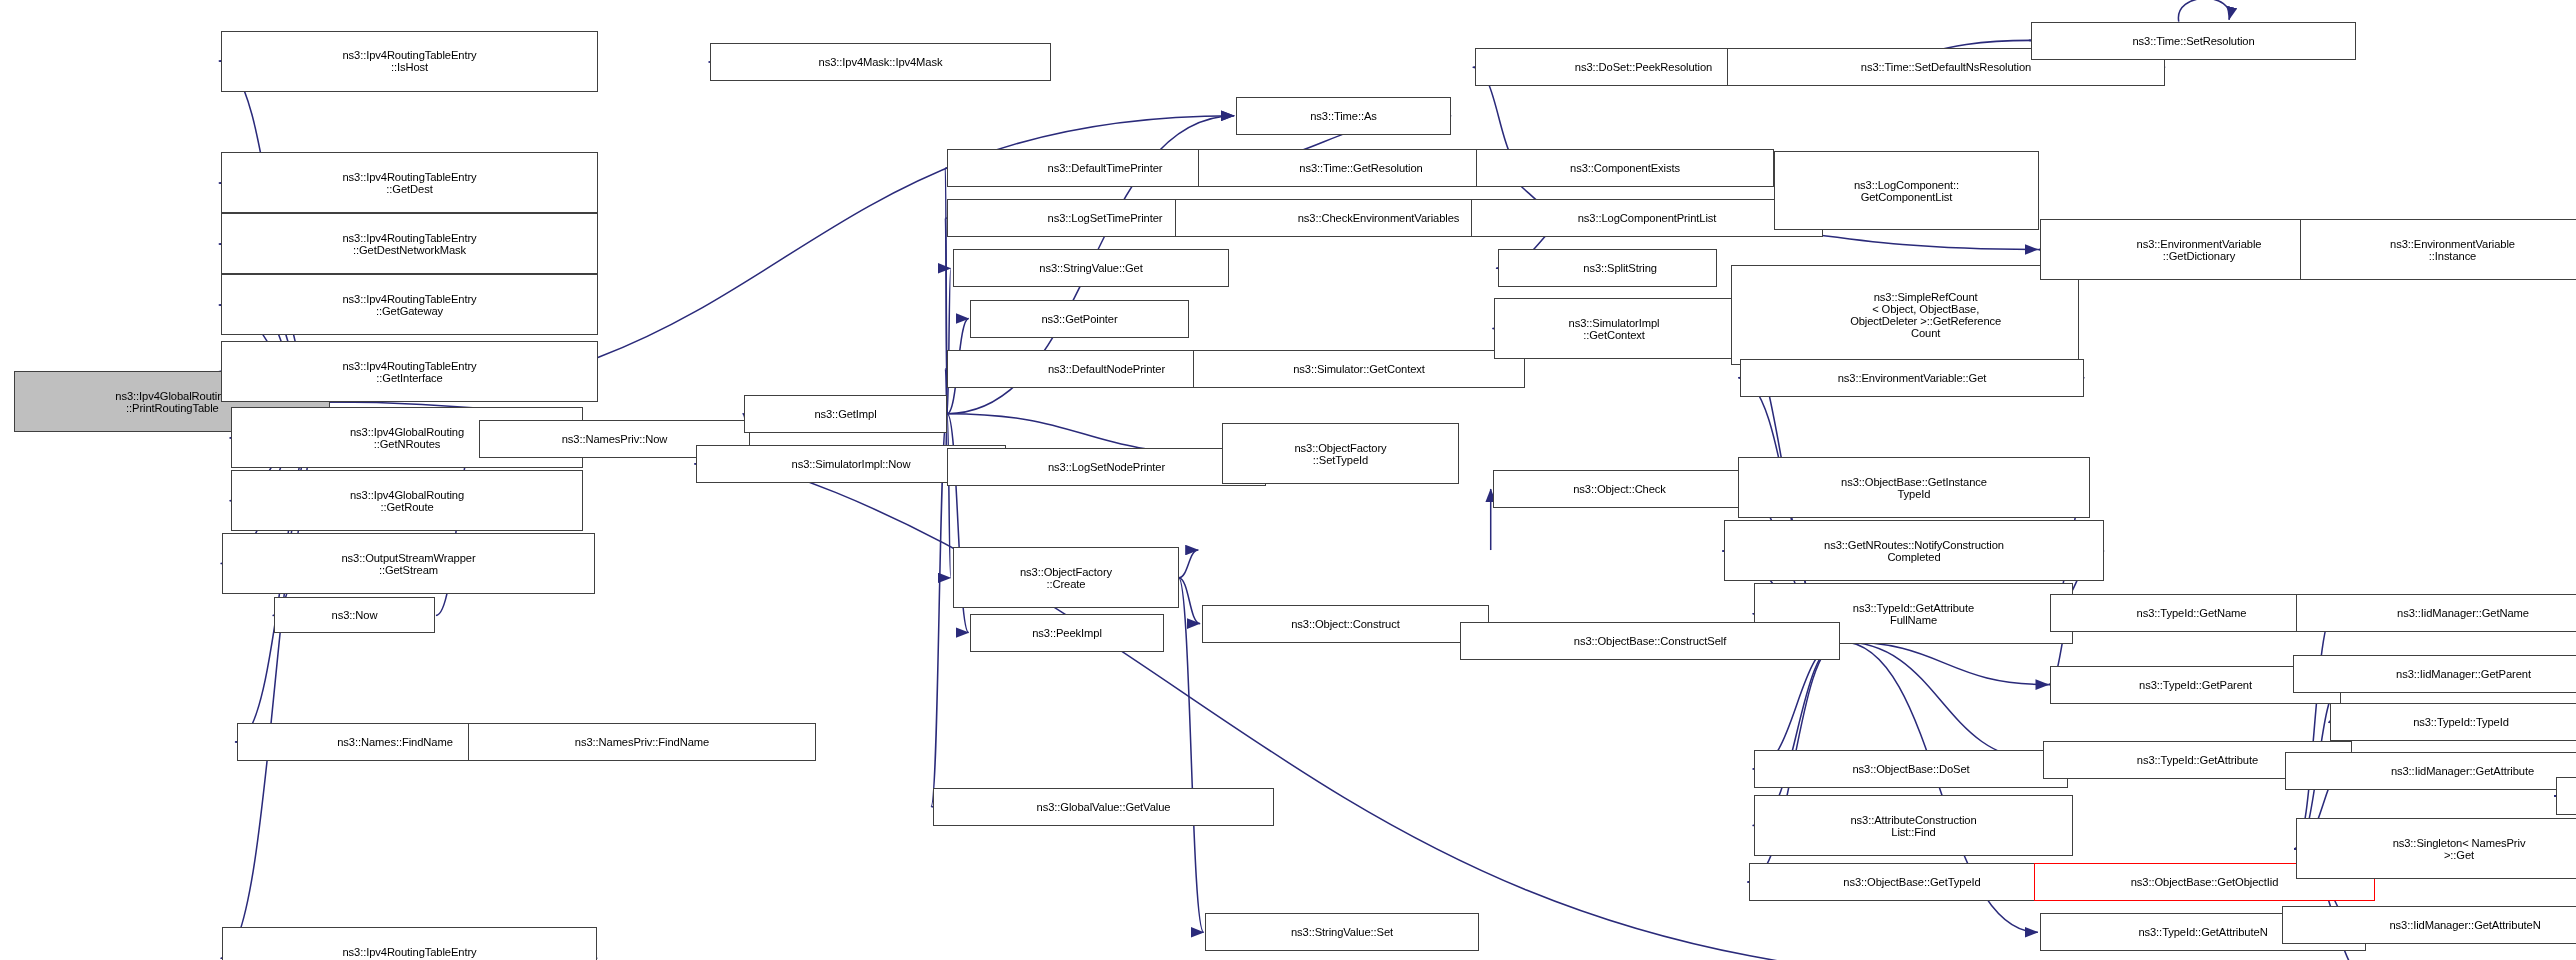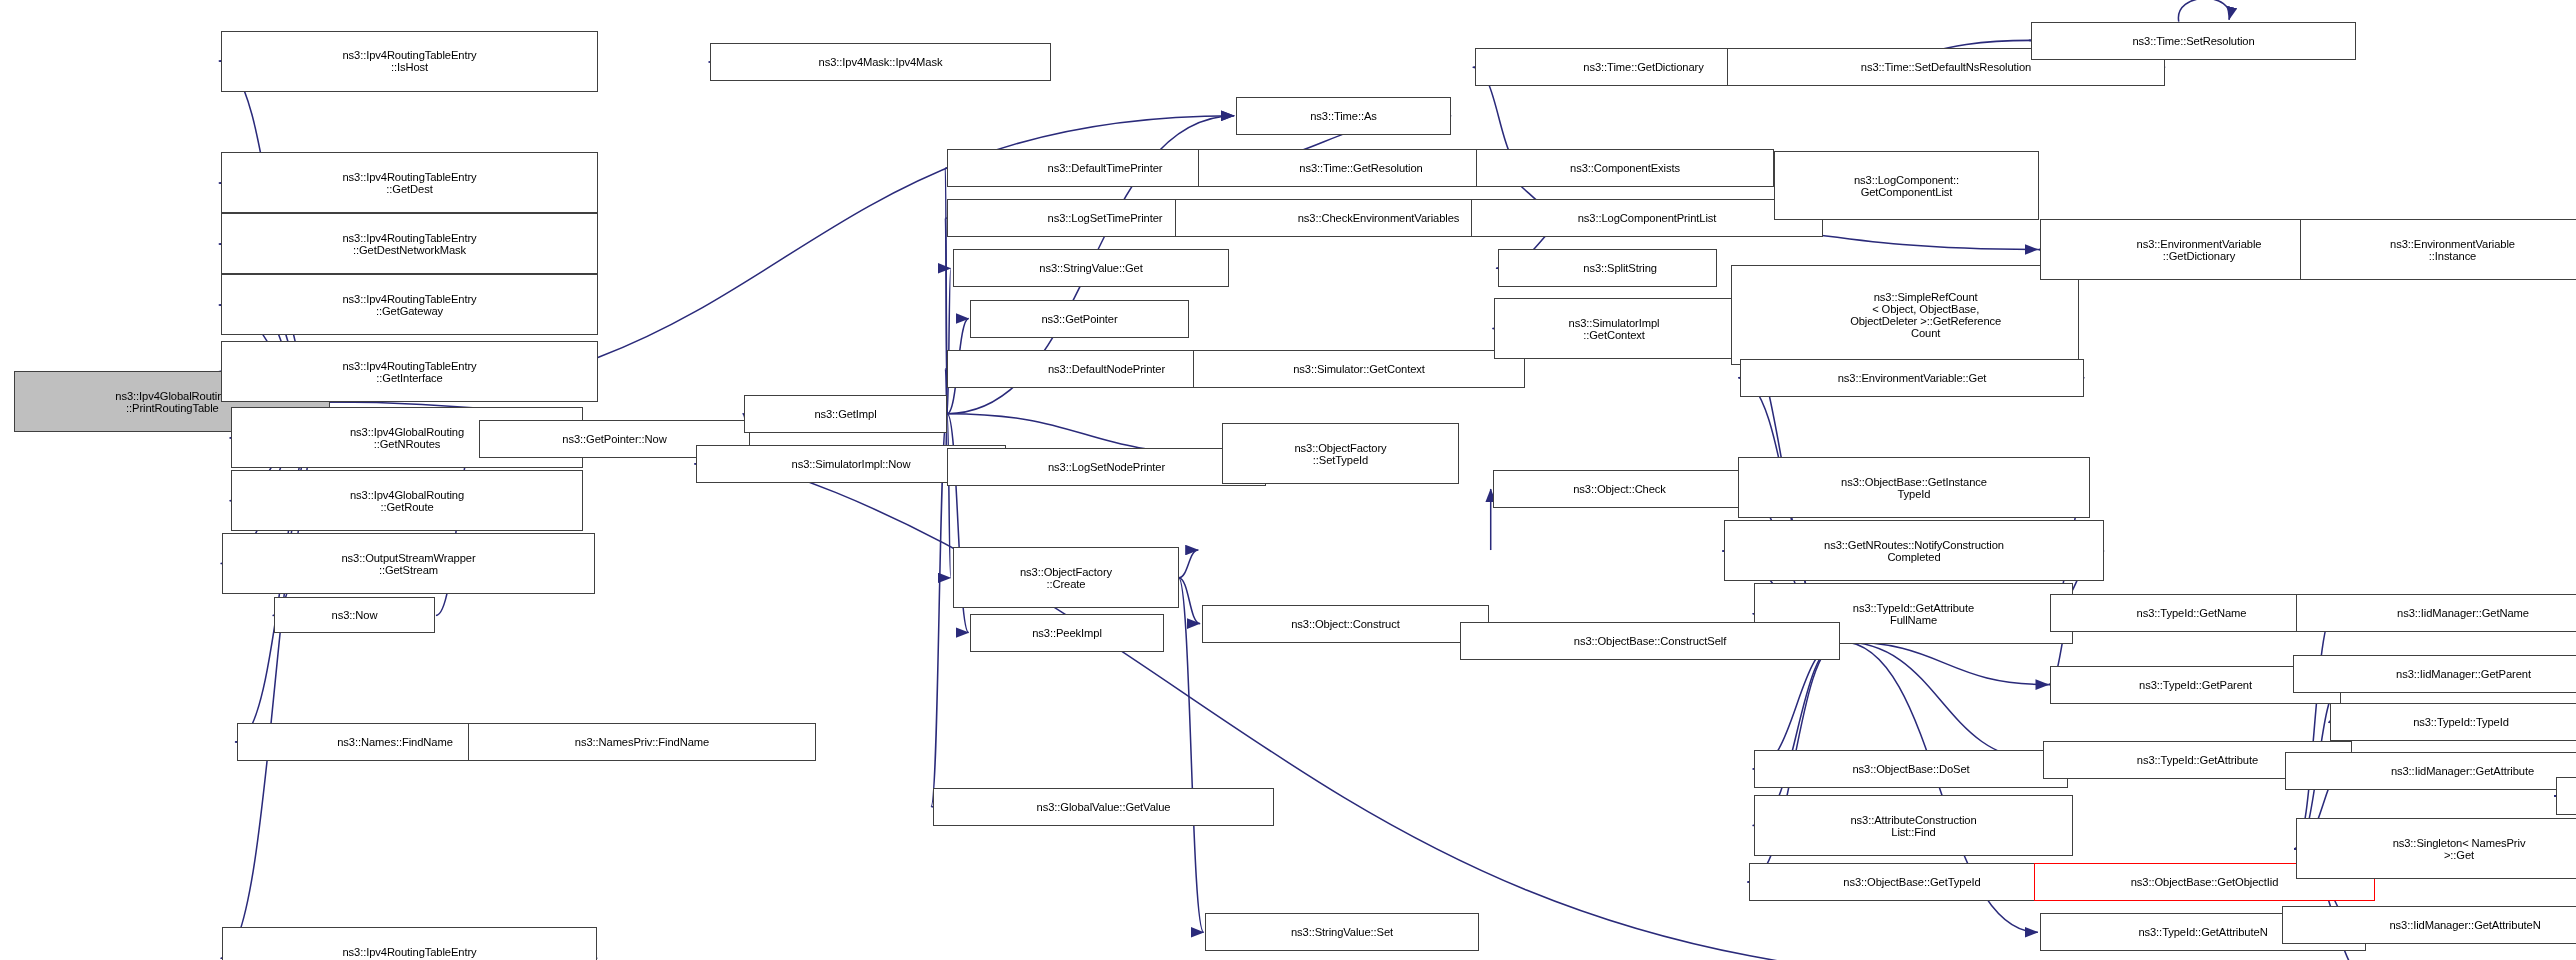--- a/index.html
+++ b/index.html
@@ -156,48 +156,48 @@
 ::GetNRoutes</div>
     <div class="node" style="left: 231px; top: 470px; width: 352px; height: 61px;">ns3::Ipv4GlobalRouting
 ::GetRoute</div>
     <div class="node" style="left: 222px; top: 533px; width: 373px; height: 61px;">ns3::OutputStreamWrapper
 ::GetStream</div>
     <div class="node" style="left: 274px; top: 597px; width: 161px; height: 36px;">ns3::Now</div>
     <div class="node" style="left: 237px; top: 723px; width: 316px; height: 38px;">ns3::Names::FindName</div>
     <div class="node" style="left: 468px; top: 723px; width: 348px; height: 38px;">ns3::NamesPriv::FindName</div>
     <div class="node" style="left: 222px; top: 927px; width: 375px; height: 61px;">ns3::Ipv4RoutingTableEntry
 ::IsGateway</div>
-    <div class="node" style="left: 479px; top: 420px; width: 271px; height: 38px;">ns3::GetPointer::Now</div>
+    <div class="node" style="left: 479px; top: 420px; width: 271px; height: 38px;">ns3::NamesPriv::Now</div>
     <div class="node" style="left: 696px; top: 445px; width: 310px; height: 38px;">ns3::SimulatorImpl::Now</div>
     <div class="node" style="left: 744px; top: 395px; width: 203px; height: 38px;">ns3::GetImpl</div>
     <div class="node" style="left: 1236px; top: 97px; width: 215px; height: 38px;">ns3::Time::As</div>
     <div class="node" style="left: 947px; top: 149px; width: 316px; height: 38px;">ns3::DefaultTimePrinter</div>
     <div class="node" style="left: 947px; top: 199px; width: 316px; height: 38px;">ns3::LogSetTimePrinter</div>
     <div class="node" style="left: 953px; top: 249px; width: 276px; height: 38px;">ns3::StringValue::Get</div>
     <div class="node" style="left: 970px; top: 300px; width: 219px; height: 38px;">ns3::GetPointer</div>
     <div class="node" style="left: 947px; top: 350px; width: 319px; height: 38px;">ns3::DefaultNodePrinter</div>
     <div class="node" style="left: 947px; top: 448px; width: 319px; height: 38px;">ns3::LogSetNodePrinter</div>
     <div class="node" style="left: 953px; top: 547px; width: 226px; height: 61px;">ns3::ObjectFactory
 ::Create</div>
     <div class="node" style="left: 970px; top: 614px; width: 194px; height: 38px;">ns3::PeekImpl</div>
     <div class="node" style="left: 933px; top: 788px; width: 341px; height: 38px;">ns3::GlobalValue::GetValue</div>
     <div class="node" style="left: 1205px; top: 913px; width: 274px; height: 38px;">ns3::StringValue::Set</div>
     <div class="node" style="left: 1198px; top: 149px; width: 326px; height: 38px;">ns3::Time::GetResolution</div>
     <div class="node" style="left: 1175px; top: 199px; width: 407px; height: 38px;">ns3::CheckEnvironmentVariables</div>
     <div class="node" style="left: 1193px; top: 350px; width: 332px; height: 38px;">ns3::Simulator::GetContext</div>
     <div class="node" style="left: 1222px; top: 423px; width: 237px; height: 61px;">ns3::ObjectFactory
 ::SetTypeId</div>
     <div class="node" style="left: 1202px; top: 605px; width: 287px; height: 38px;">ns3::Object::Construct</div>
-    <div class="node" style="left: 1475px; top: 48px; width: 337px; height: 38px;">ns3::Time::GetDictionary</div>
+    <div class="node" style="left: 1475px; top: 48px; width: 337px; height: 38px;">ns3::DoSet::PeekResolution</div>
     <div class="node" style="left: 1727px; top: 48px; width: 438px; height: 38px;">ns3::Time::SetDefaultNsResolution</div>
     <div class="node" style="left: 2031px; top: 21.5px; width: 325px; height: 38px;">ns3::Time::SetResolution</div>
     <div class="node" style="left: 1476px; top: 149px; width: 298px; height: 38px;">ns3::ComponentExists</div>
     <div class="node" style="left: 1471px; top: 199px; width: 352px; height: 38px;">ns3::LogComponentPrintList</div>
     <div class="node" style="left: 1498px; top: 249px; width: 219px; height: 38px; padding-left: 28px;">ns3::SplitString</div>
-    <div class="node" style="left: 1774px; top: 151px; width: 265px; height: 69px;">ns3::LogComponent::
+    <div class="node" style="left: 1774px; top: 151px; width: 265px; height: 79px;">ns3::LogComponent::
 GetComponentList</div>
     <div class="node" style="left: 1494px; top: 298px; width: 240px; height: 61px;">ns3::SimulatorImpl
 ::GetContext</div>
     <div class="node" style="left: 1731px; top: 265px; width: 348px; height: 100px; padding-left: 44px;">ns3::SimpleRefCount
 &lt; Object, ObjectBase,
 ObjectDeleter &gt;::GetReference
 Count</div>
     <div class="node" style="left: 1740px; top: 359px; width: 344px; height: 38px;">ns3::EnvironmentVariable::Get</div>
     <div class="node" style="left: 1493px; top: 470px; width: 253px; height: 38px;">ns3::Object::Check</div>
     <div class="node" style="left: 1738px; top: 457px; width: 352px; height: 61px;">ns3::ObjectBase::GetInstance

